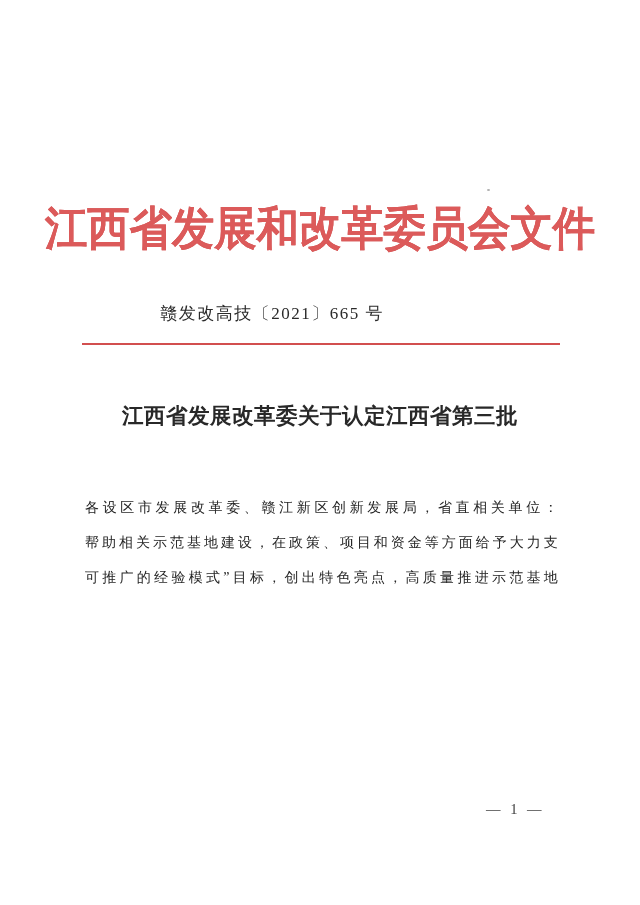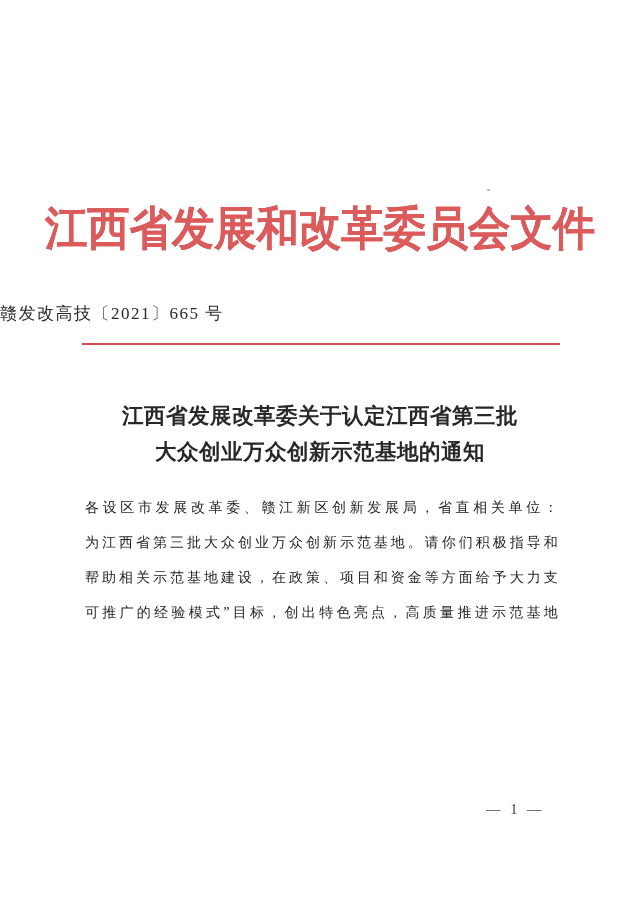--- a/index.html
+++ b/index.html
@@ -36,21 +36,21 @@
     transform: scaleX(0.92);
     transform-origin: 50% 50%;
     white-space: nowrap;
     text-shadow: 0 0 0.6px #c94f4f;
   }
   .doc-number {
     position: absolute;
     top: 302px;
     left: 0;
     width: 544px;
-    text-align: left;
+    text-align: center;
     font-size: 17px;
     letter-spacing: 1.5px;
     color: #2a2a2a;
     white-space: nowrap;
   }
   .red-line {
     position: absolute;
     top: 343px;
     left: 82px;
     width: 478px;
@@ -109,25 +109,23 @@
   <div class="speck"></div>
 
   <div class="red-heading">江西省发展和改革委员会文件</div>
 
   <div class="doc-number">赣发改高技〔2021〕665 号</div>
 
   <div class="red-line"></div>
 
   <div class="doc-title">
     <div>江西省发展改革委关于认定江西省第三批</div>
-    <div>大众创业万众创新示范基地的通知</div>
   </div>
 
   <div class="body-text">
     <div class="bline j">各设区市发展改革委、赣江新区创新发展局，省直相关单位：</div>
-    <div class="bline j">为江西省第三批大众创业万众创新示范基地。请你们积极指导和</div>
     <div class="bline j">帮助相关示范基地建设，在政策、项目和资金等方面给予大力支</div>
     <div class="bline j">可推广的经验模式”目标，创出特色亮点，高质量推进示范基地</div>
   </div>
 
   <div class="page-number">— 1 —</div>
 
 </div>
 
 </body></html>

